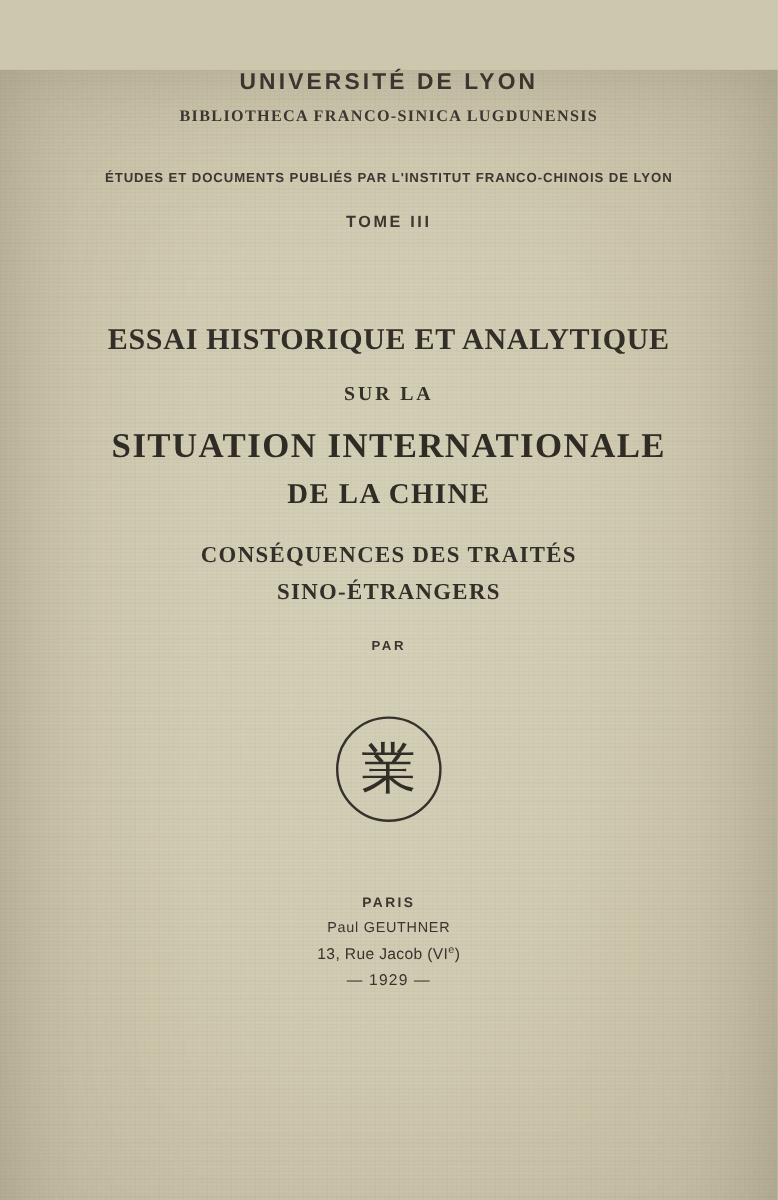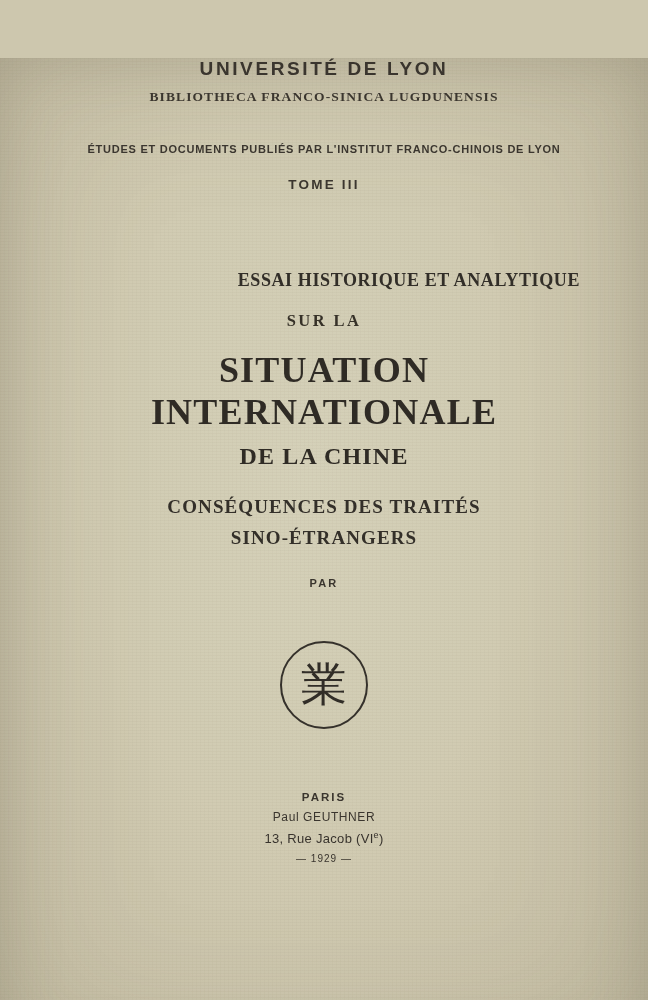--- a/index.html
+++ b/index.html
@@ -82,37 +82,36 @@
     color: #3b362f;
   }
 
   
   .title-block {
     margin-top: 78px;
   }
   .t-essai {
     font-family: "Liberation Serif", serif;
     font-weight: bold;
-    font-size: 18px;
+    font-size: 25px;
     letter-spacing: 0.6px;
     color: #322e28;
-    text-align: right;
   }
   .t-surla {
     font-family: "Liberation Serif", serif;
     font-weight: bold;
     font-size: 16.5px;
     letter-spacing: 2.4px;
     margin-top: 20px;
     color: #363128;
   }
   .t-main1 {
     font-family: "Liberation Serif", serif;
     font-weight: bold;
-    font-size: 36px;
+    font-size: 29px;
     letter-spacing: 1.2px;
     margin-top: 18px;
     color: #2f2b25;
   }
   .t-main2 {
     font-family: "Liberation Serif", serif;
     font-weight: bold;
     font-size: 24px;
     letter-spacing: 1.2px;
     margin-top: 10px;
@@ -233,21 +232,21 @@
     font-size: 13px;
     letter-spacing: 0.3px;
     margin-top: 6px;
     color: #38332d;
   }
   .imp-addr sup {
     font-size: 9px;
   }
   .imp-year {
     font-family: "Liberation Sans", sans-serif;
-    font-size: 10px;
+    font-size: 13px;
     letter-spacing: 1px;
     margin-top: 7px;
     color: #38332d;
   }
 </style>
 </head>
 <body>
 
 <div class="page">
   <div class="grain"></div>

